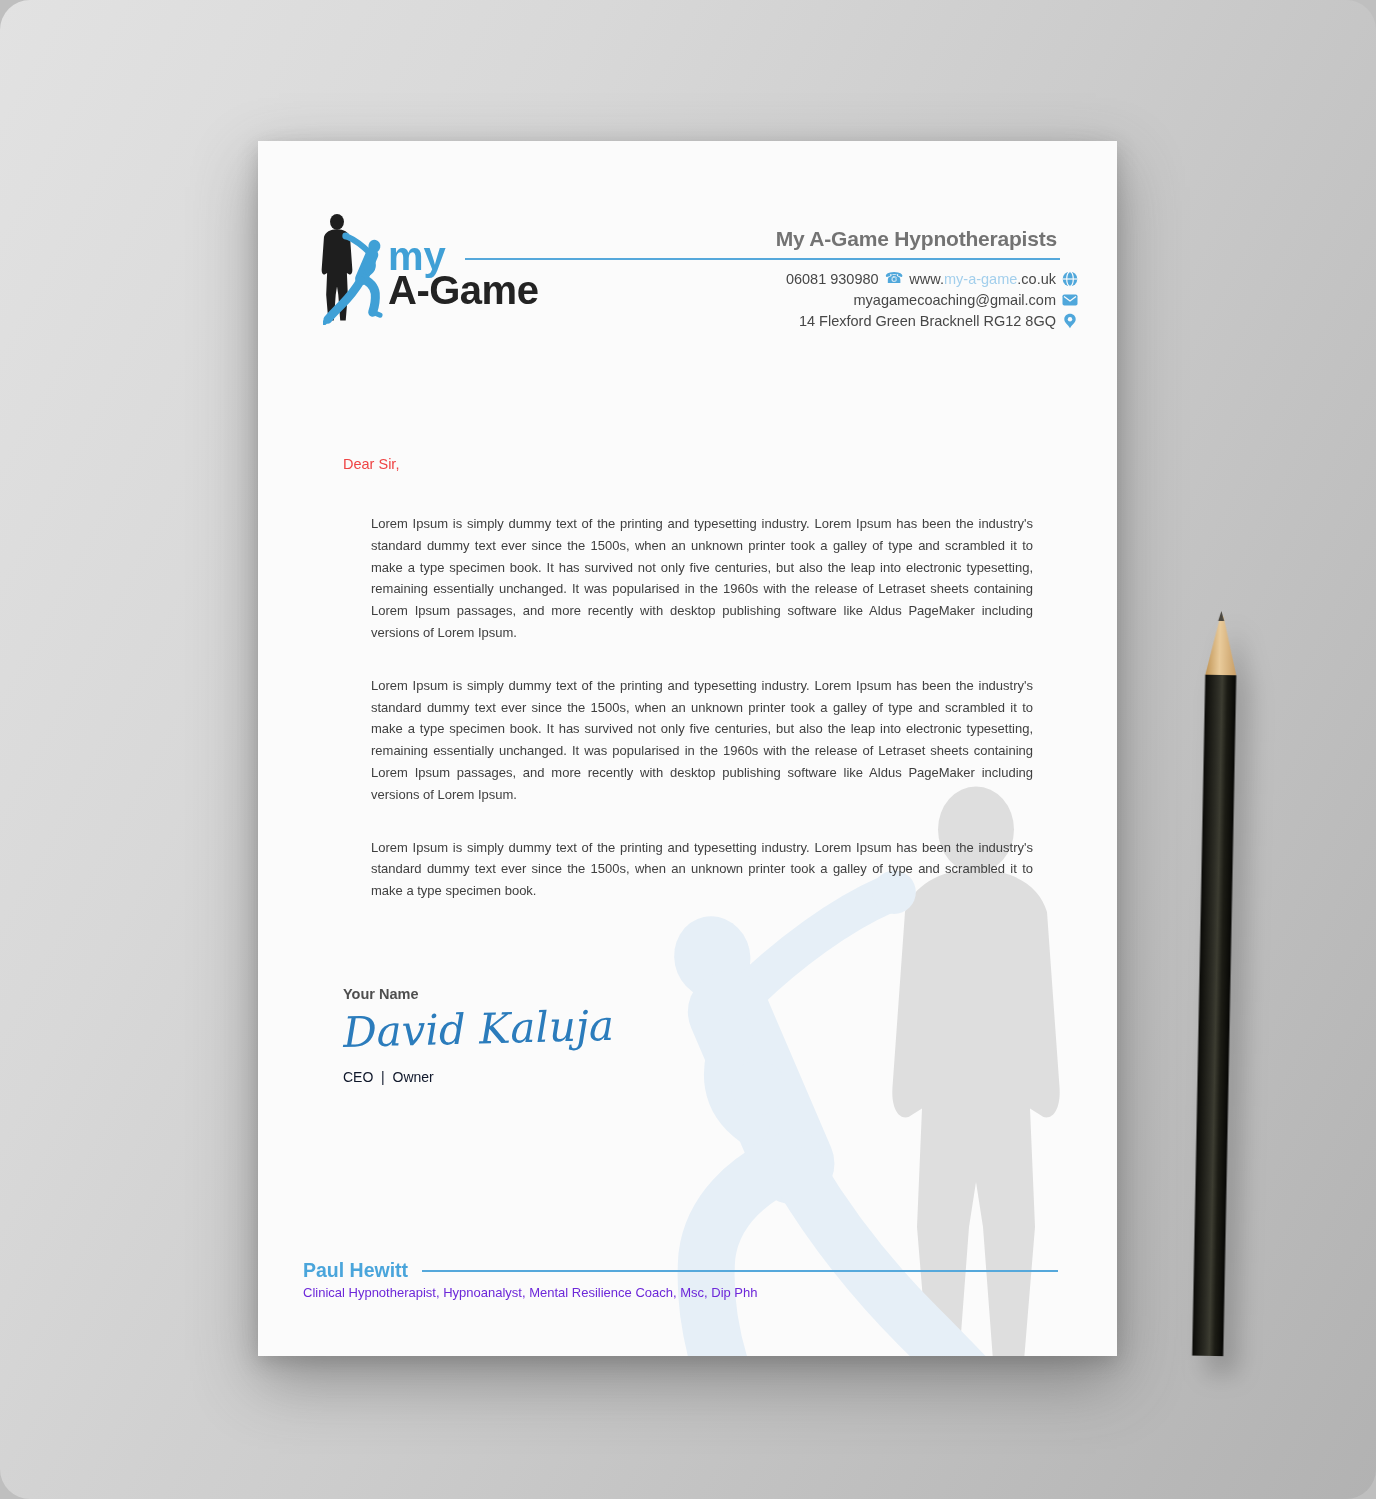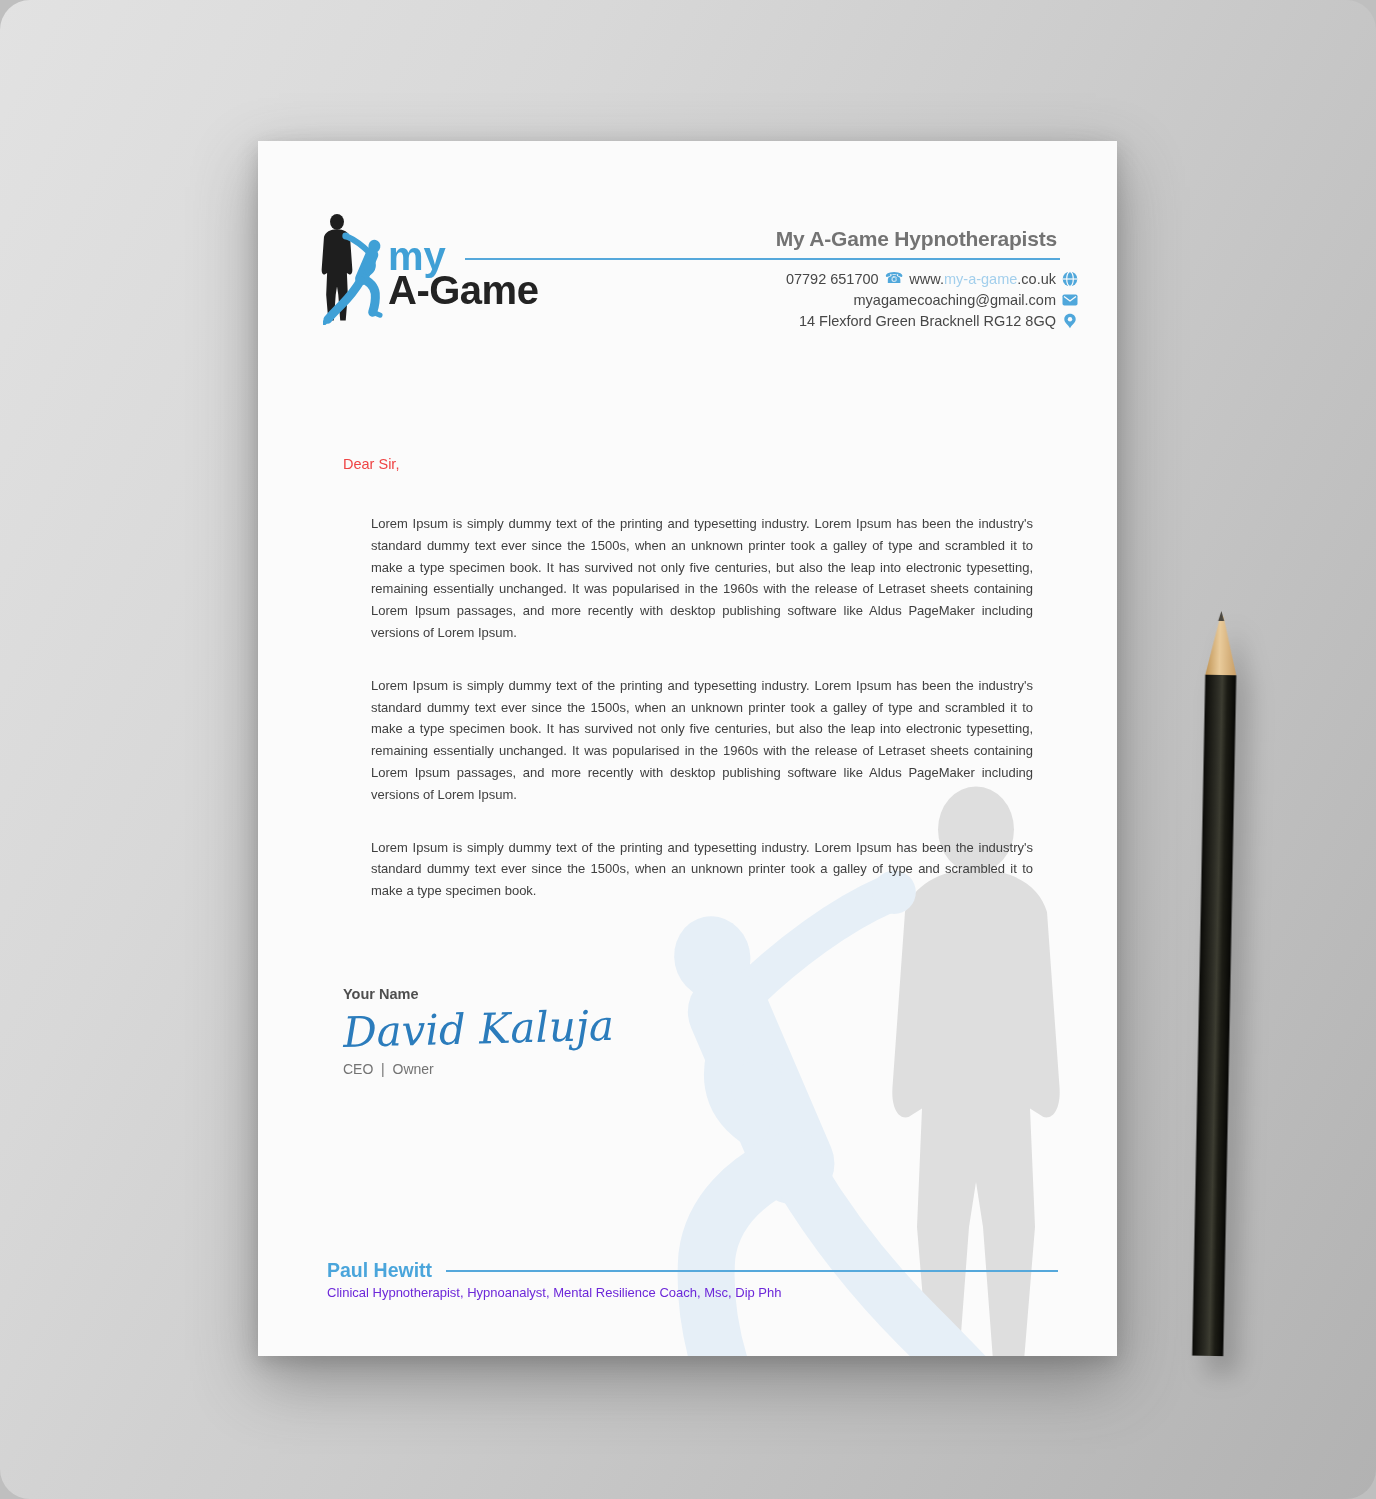--- a/index.html
+++ b/index.html
@@ -34,23 +34,23 @@
   .phone-glyph { color:#4fa7db; font-family:"DejaVu Sans", sans-serif; font-size:15px; line-height:1; margin:0 6px; }
   .url-hl { color:#a3cfec; }
   
   .letter-body { position:absolute; left:85px; top:315px; width:690px; }
   .salutation { font-size:14.5px; color:#ef4444; margin-bottom:41px; }
   .para { font-size:13px; line-height:21.8px; color:#404040; text-align:justify; margin-bottom:31px;margin-left:28px; }
   
   .sig-block { position:absolute; left:85px; top:845px; }
   .sig-label { font-size:14.5px; font-weight:700; color:#4f4f4f; }
   .sig-script { font-family:"DejaVu Serif", serif; font-style:italic; font-size:42px; color:#2b7cbc; margin-top:6px; transform:rotate(-1.5deg); transform-origin:left center; }
-  .sig-role { margin-top:4px; font-size:14px; color:#737373; white-space:pre; }
+  .sig-role { margin-top:12px; font-size:14px; color:#0f172a; white-space:pre; }
   
-  .lh-footer { position:absolute; left:69px; right:59px; top:1118px; }
+  .lh-footer { position:absolute; left:45px; right:59px; top:1118px; }
   .footer-name-row { display:flex; align-items:center; }
   .footer-name { font-size:19.5px; font-weight:700; color:#4aa5db; line-height:22px; white-space:nowrap; }
   .footer-rule { flex:1; height:2px; background:#55a8db; margin-left:14px; margin-top:2px; }
   .footer-credentials { margin-top:4px; font-size:13px; color:#6d28d9; }
   
   .pencil { position:absolute; left:1204px; top:611px; width:36px; height:745px;
             transform:rotate(1.1deg); transform-origin:18px 0;
             filter:drop-shadow(14px 18px 12px rgba(0,0,0,0.20)); }
   .defs-holder { position:absolute; width:0; height:0; overflow:hidden; }
 </style>
@@ -96,21 +96,21 @@
     <div class="logo-text">
       <span class="logo-my">my</span>
       <span class="logo-agame">A-Game</span>
     </div>
     <div class="header-rule"></div>
 
     <div class="header-right">
       <div class="company-title">My A-Game Hypnotherapists</div>
 
       <div class="contact-line">
-        <span>07792 651700</span>
+        <span>06081 930980</span>
         <span class="phone-glyph">☎</span>
         <span><span>www.</span><span class="url-hl">my-a-game</span><span>.co.uk</span></span>
         <span class="icon-box">
           <svg viewBox="0 0 16 16">
               <circle cx="8" cy="8" r="7.3" fill="#4fa7db"></circle>
               <ellipse cx="8" cy="8" rx="3.3" ry="7.3" fill="none" stroke="#fbfbfb" stroke-width="1.2"></ellipse>
               <line x1="0.7" y1="8" x2="15.3" y2="8" stroke="#fbfbfb" stroke-width="1.2"></line>
             </svg>
         </span>
       </div>

